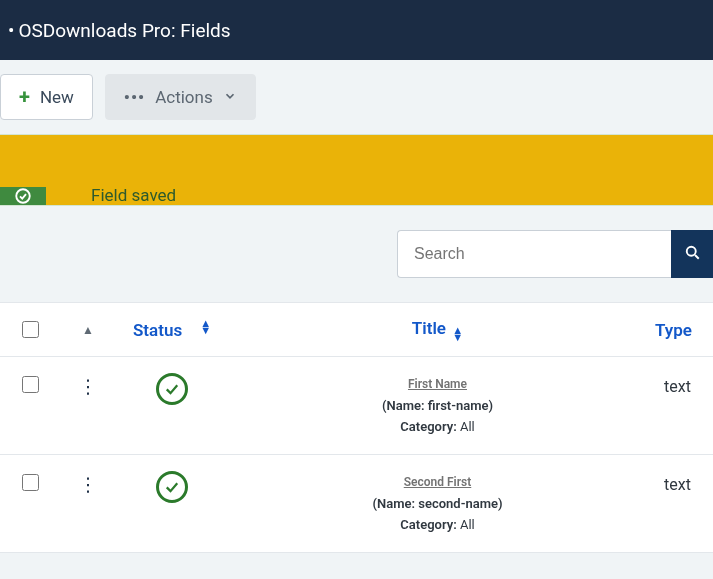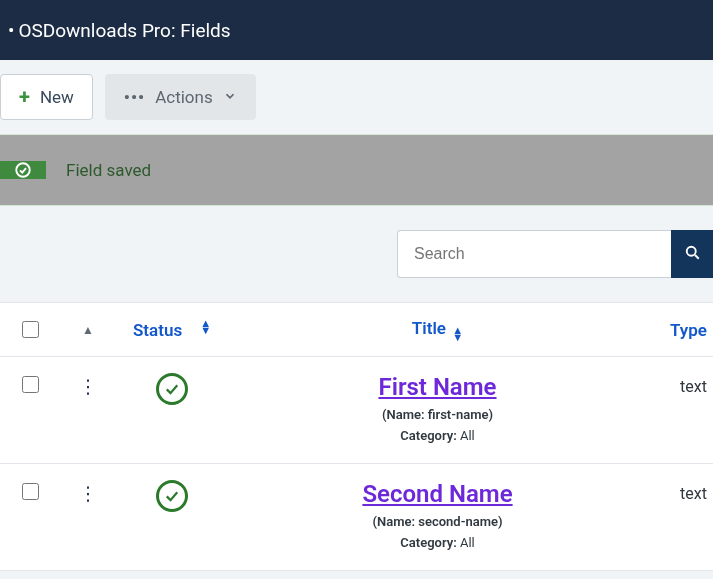--- a/index.html
+++ b/index.html
@@ -56,25 +56,26 @@
   }
   .btn-actions {
     background: #e2e6e9;
     border: 1px solid #e2e6e9;
     color: #5c6772;
   }
   .dots { color:#5c6772; letter-spacing:1px; font-weight:bold; }
   .chev { font-size:14px; color:#5c6772; }
   .alert {
     display:flex;
-    align-items:center;
-    background:#a3a3a3;
+    align-items:flex-end;
+    background:#eab308;
     height:72px;
     border-top:1px solid #d3e5d3;
     border-bottom:1px solid #d3e5d3;
+    gap:25px;
   }
   .alert .icon-box {
     width:46px;
     background:#3f8a3f;
     color:#fff;
     display:flex;
     align-items:center;
     justify-content:center;
   }
   .alert .icon-box svg { width:18px; height:18px; }
@@ -128,21 +129,21 @@
     color:#1358c9;
     font-size:17px;
     font-weight:600;
     border-bottom:1px solid #e3e7eb;
     background:#fff;
   }
   .col-check { width:60px; display:flex; justify-content:center; }
   .col-sort  { width:56px; display:flex; justify-content:center; }
   .col-status{ width:112px; display:flex; justify-content:center; gap:16px; }
   .col-title { flex:1; padding-right:8px;text-align:center; }
-  .col-type  { width:58px; text-align:right; padding-right:6px; }
+  .col-type  { width:58px; text-align:right; padding-right:22px; }
   .hdr .col-check, .hdr .col-sort { color:#555; }
   input[type=checkbox]{
     width:17px;height:17px; border:1px solid #b1bac3; border-radius:3px;
   }
   .row {
     display:flex;
     align-items:flex-start;
     padding:16px 0 20px 0;
     border-bottom:1px solid #e3e7eb;
   }
@@ -150,21 +151,21 @@
   .kebab { color:#1b2c44; font-size:19px; line-height:1; cursor:pointer; }
   .row .col-status{ padding-top:0; }
   .status-circle {
     width:32px;height:32px;border-radius:50%;
     border:3px solid #2b7a2b;
     display:flex;align-items:center;justify-content:center;
     background:#fff;
   }
   .status-circle svg { width:18px;height:18px; stroke:#2b7a2b; }
   .title-link {
-    color:#6d28d9; text-decoration:underline; font-size:24px; font-weight:600;
+    color:#737373; text-decoration:underline; font-size:12px; font-weight:600;
   }
   .meta {
     margin-top:6px;
     color:#303840;
     font-size:13px;
   }
   .meta .nm { font-weight:600; }
   .col-type-row { color:#303840; font-size:16px; padding-top:4px; }
   .up-tri { color:#5f6a74; font-size:12px; }
   .sort-hdr-icons {
@@ -284,21 +285,21 @@
         <span class="kebab">⋮</span>
       </div>
       <div class="col-status">
         <span class="status-circle">
           <svg viewBox="0 0 24 24" fill="none" stroke-width="3">
               <polyline points="5 12.5 10 17.5 19 7"></polyline>
             </svg>
         </span>
       </div>
       <div class="col-title">
-        <a class="title-link" href="#">Second Name</a>
+        <a class="title-link" href="#">Second First</a>
         <div class="meta">
           <span class="nm"><span>(Name: </span><span>second-name</span><span>)</span></span>
         </div>
         <div class="meta">
           <span class="nm"><span>Category: </span></span><span>All</span>
         </div>
       </div>
       <div class="col-type col-type-row">text</div>
     </div>
 

